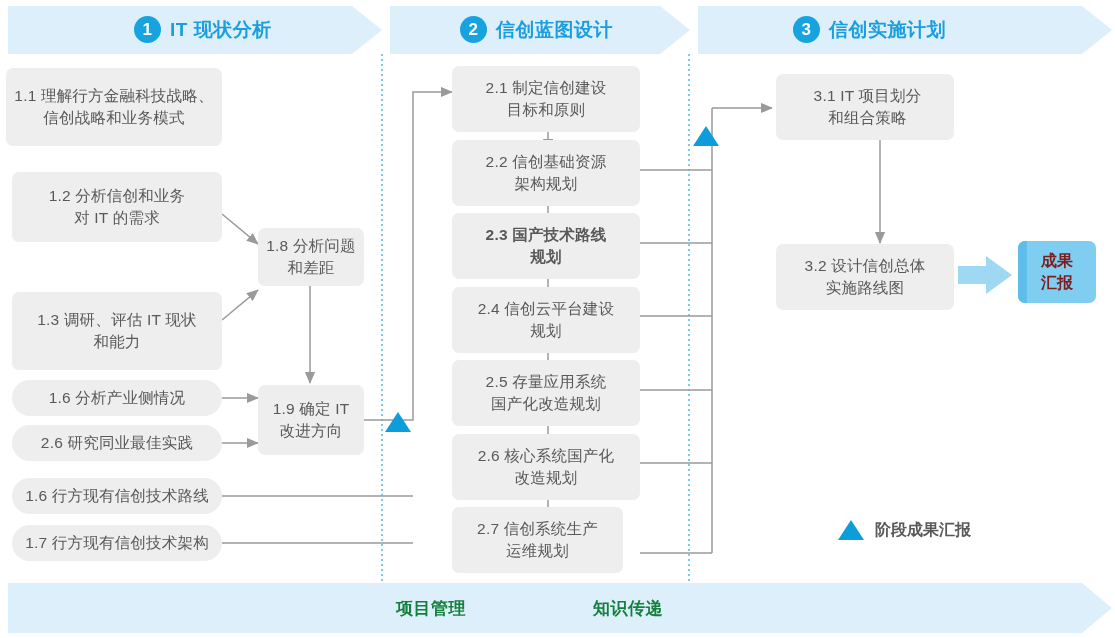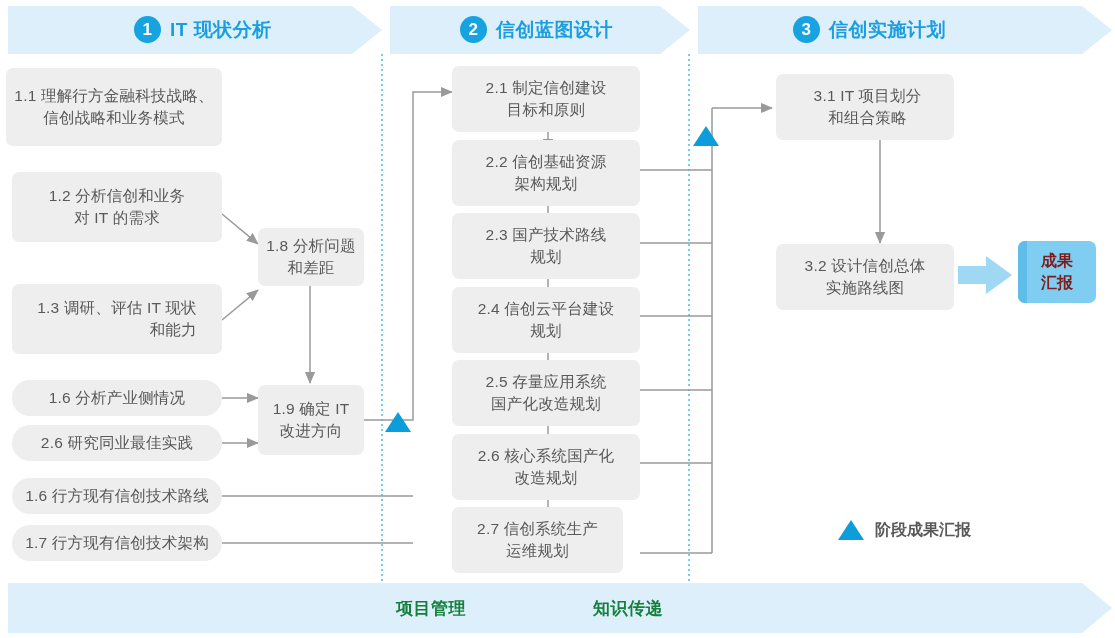--- a/index.html
+++ b/index.html
@@ -161,32 +161,32 @@
     <span class="phase-num">2</span>
     <span>信创蓝图设计</span>
   </div>
   <div class="phase-label" style="left:793px;top:16px;">
     <span class="phase-num">3</span>
     <span>信创实施计划</span>
   </div>
 
   <div class="box" style="left:6px;top:68px;width:216px;height:78px;">1.1 理解行方金融科技战略、<br>信创战略和业务模式</div>
   <div class="box" style="left:12px;top:172px;width:210px;height:70px;">1.2 分析信创和业务<br>对 IT 的需求</div>
-  <div class="box" style="left:12px;top:284px;width:210px;height:70px;text-align:right;">1.3 调研、评估 IT 现状<br>和能力</div>
+  <div class="box" style="left:12px;top:292px;width:210px;height:78px;">1.3 调研、评估 IT 现状<br>和能力</div>
   <div class="box" style="left:12px;top:380px;width:210px;height:36px;border-radius:18px;">1.6 分析产业侧情况</div>
   <div class="box" style="left:12px;top:425px;width:210px;height:36px;border-radius:18px;">2.6 研究同业最佳实践</div>
   <div class="box" style="left:12px;top:478px;width:210px;height:36px;border-radius:18px;">1.6 行方现有信创技术路线</div>
   <div class="box" style="left:12px;top:525px;width:210px;height:36px;border-radius:18px;">1.7 行方现有信创技术架构</div>
 
   <div class="box" style="left:258px;top:228px;width:106px;height:58px;">1.8 分析问题<br>和差距</div>
   <div class="box" style="left:258px;top:385px;width:106px;height:70px;">1.9 确定 IT<br>改进方向</div>
 
   <div class="box" style="left:452px;top:66px;width:188px;height:66px;">2.1 制定信创建设<br>目标和原则</div>
   <div class="box" style="left:452px;top:140px;width:188px;height:66px;">2.2 信创基础资源<br>架构规划</div>
-  <div class="box" style="left:452px;top:213px;width:188px;height:66px;">2.3 国产技术路线<br>规划</div>
+  <div class="box" style="left:452px;top:213px;width:188px;height:66px;font-weight:bold;">2.3 国产技术路线<br>规划</div>
   <div class="box" style="left:452px;top:287px;width:188px;height:66px;">2.4 信创云平台建设<br>规划</div>
   <div class="box" style="left:452px;top:360px;width:188px;height:66px;">2.5 存量应用系统<br>国产化改造规划</div>
   <div class="box" style="left:452px;top:434px;width:188px;height:66px;">2.6 核心系统国产化<br>改造规划</div>
   <div class="box" style="left:452px;top:507px;width:171px;height:66px;">2.7 信创系统生产<br>运维规划</div>
 
   <div class="box" style="left:776px;top:74px;width:178px;height:66px;padding-left:13px;">3.1 IT 项目划分<br>和组合策略</div>
   <div class="box" style="left:776px;top:244px;width:178px;height:66px;">3.2 设计信创总体<br>实施路线图</div>
 
   <div class="result-box" style="left:1018px;top:241px;width:78px;height:62px;">成果<br>汇报</div>
 

